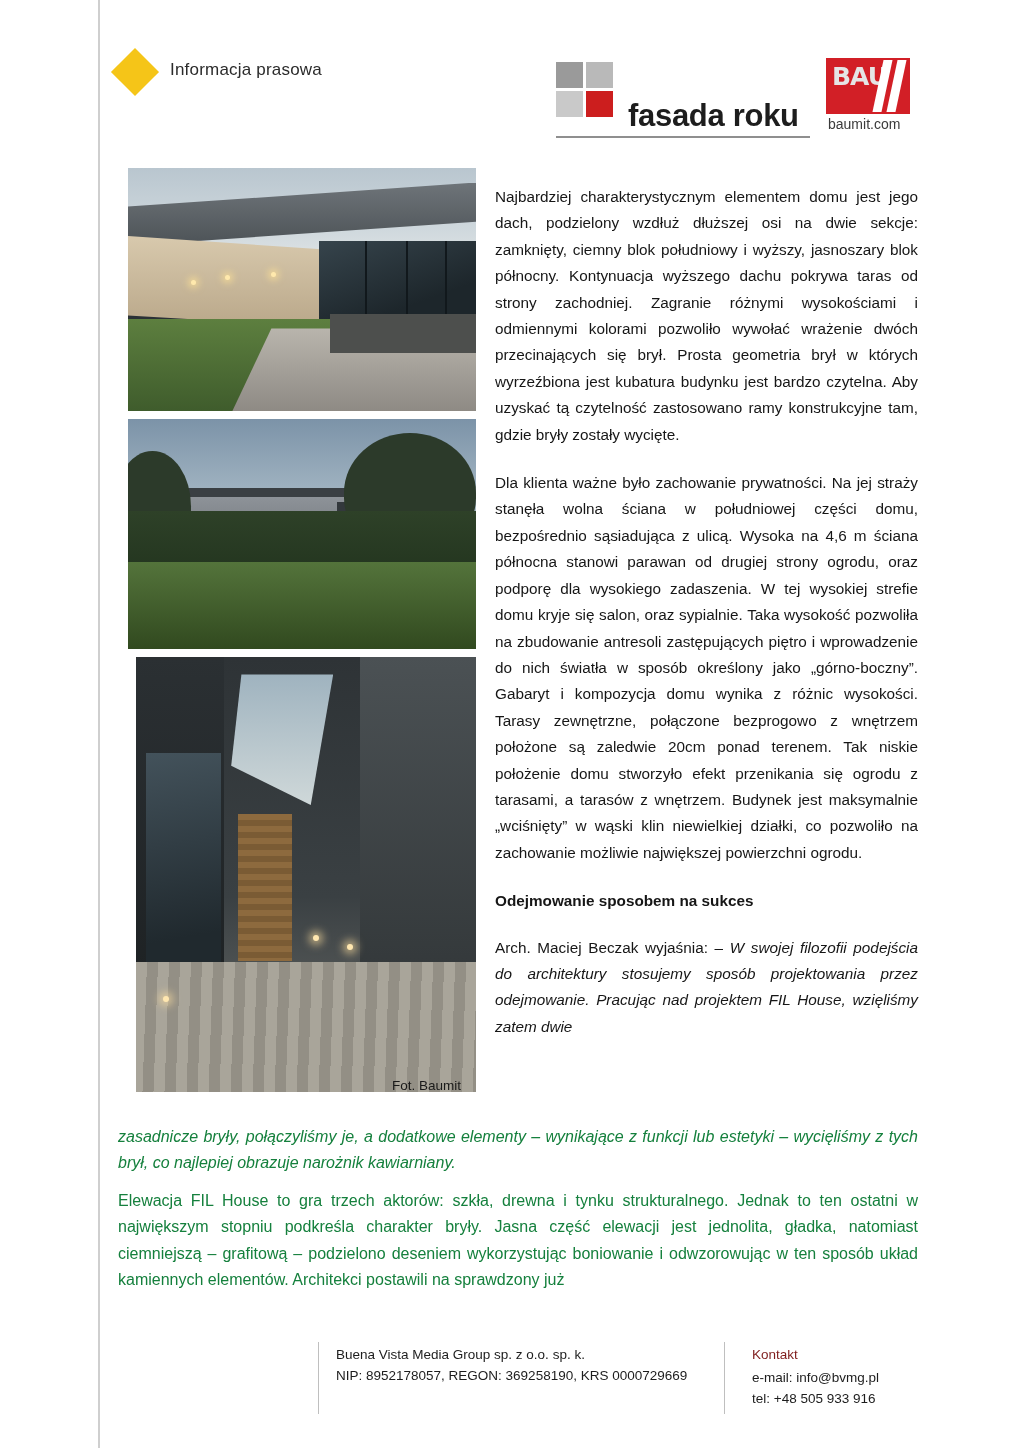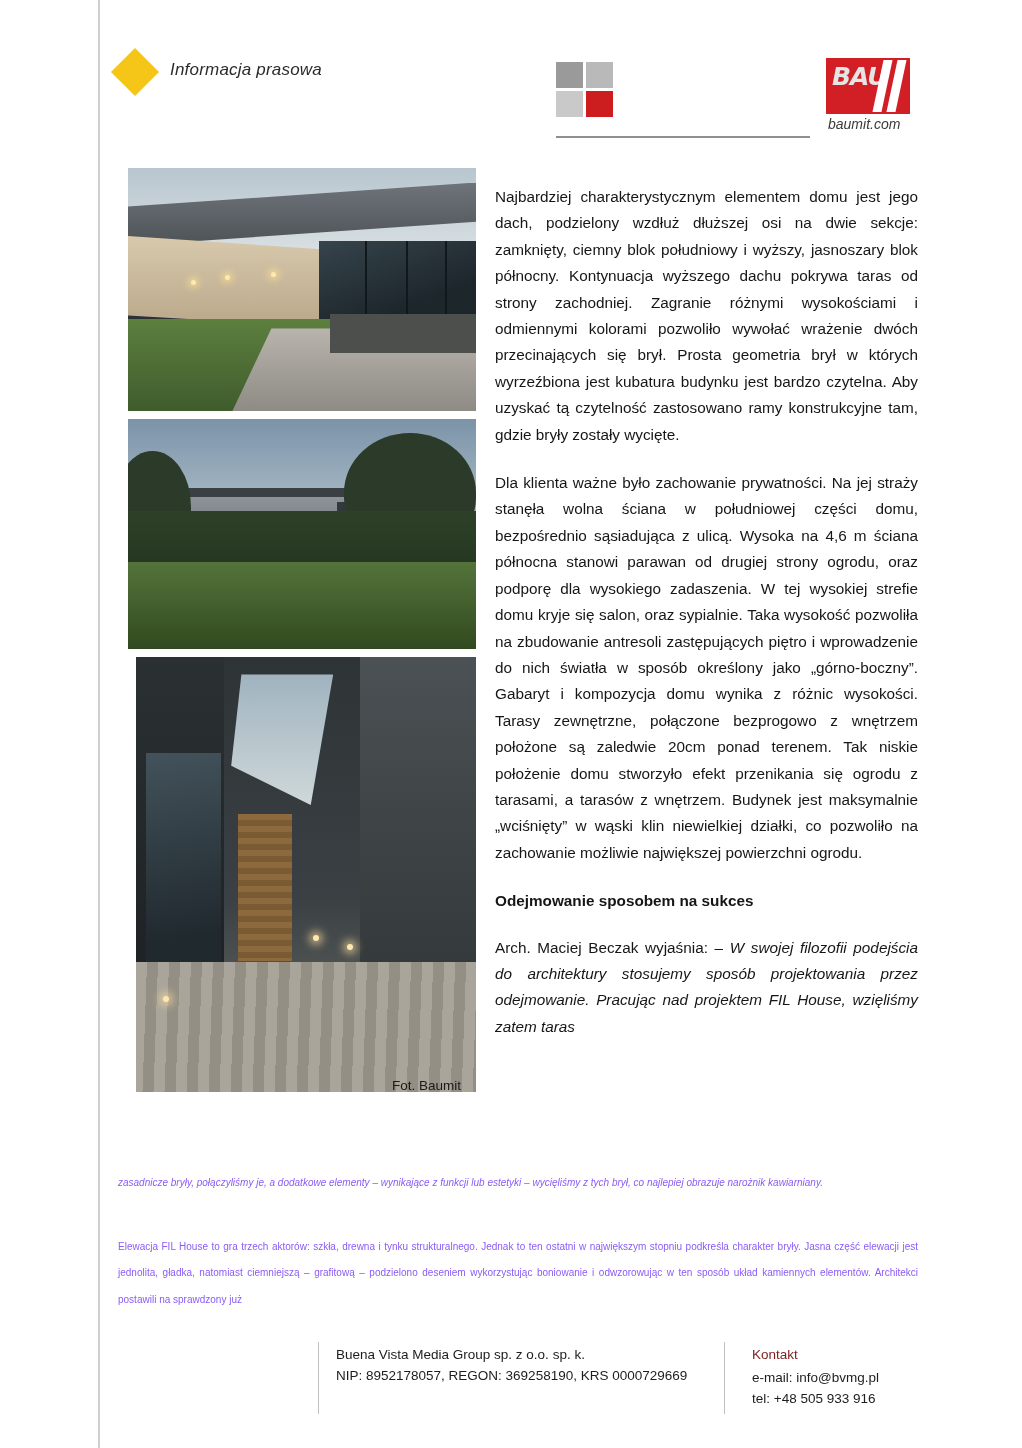--- a/index.html
+++ b/index.html
@@ -27,21 +27,20 @@
     height: 1448px;
     background: #cfcfcf;
   }
   
   .header {
     position: absolute;
     left: 0;
     top: 0;
     width: 1022px;
     height: 150px;
-    font-style: italic;
   }
   .diamond {
     position: absolute;
     left: 118px;
     top: 55px;
     width: 34px;
     height: 34px;
     background: #f5c518;
     transform: rotate(45deg);
   }
@@ -286,25 +285,24 @@
     font-weight: bold;
     font-size: 15.3px;
     margin: 2px 0 20px 0;
   }
   .it { font-style: italic; }
   
   .wide {
     position: absolute;
     left: 118px;
     width: 800px;
-    font-size: 10px;
+    font-size: 16px;
     line-height: 26.4px;
     text-align: justify;
-    color: #8b5cf6;
-    margin-top: 46px;
+    color: #15803d;
   }
   #wide1 { top: 1124px; }
   #wide2 { top: 1188px; }
   
   .footer {
     position: absolute;
     left: 0;
     top: 1320px;
     width: 1022px;
     height: 128px;
@@ -352,20 +350,21 @@
     <div class="diamond"></div>
     <div class="press-label">Informacja prasowa</div>
 
     <div class="fasada">
       <div class="squares">
         <div class="sq s1"></div>
         <div class="sq s2"></div>
         <div class="sq s3"></div>
         <div class="sq s4"></div>
       </div>
+      <div class="word">fasada roku</div>
       <div class="rule"></div>
     </div>
 
     <div class="baumit">
       <div class="box">
         <div class="bword">BAU</div>
         <div class="stripe"></div>
         <div class="stripe2"></div>
       </div>
       <div class="burl">baumit.com</div>
@@ -412,21 +411,21 @@
     <div class="p3-lamp" style="left:62%; top:66%"></div>
     <div class="p3-lamp" style="left:8%; top:78%"></div>
   </div>
 
   <div class="photo-credit">Fot. Baumit</div>
 
   <div class="col">
     <p>Najbardziej charakterystycznym elementem domu jest jego dach, podzielony wzdłuż dłuższej osi na dwie sekcje: zamknięty, ciemny blok południowy i wyższy, jasnoszary blok północny. Kontynuacja wyższego dachu pokrywa taras od strony zachodniej. Zagranie różnymi wysokościami i odmiennymi kolorami pozwoliło wywołać wrażenie dwóch przecinających się brył. Prosta geometria brył w których wyrzeźbiona jest kubatura budynku jest bardzo czytelna. Aby uzyskać tą czytelność zastosowano ramy konstrukcyjne tam, gdzie bryły zostały wycięte.</p>
     <p>Dla klienta ważne było zachowanie prywatności. Na jej straży stanęła wolna ściana w południowej części domu, bezpośrednio sąsiadująca z ulicą. Wysoka na 4,6 m ściana północna stanowi parawan od drugiej strony ogrodu, oraz podporę dla wysokiego zadaszenia. W tej wysokiej strefie domu kryje się salon, oraz sypialnie. Taka wysokość pozwoliła na zbudowanie antresoli zastępujących piętro i wprowadzenie do nich światła w sposób określony jako „górno-boczny”. Gabaryt i kompozycja domu wynika z różnic wysokości. Tarasy zewnętrzne, połączone bezprogowo z wnętrzem położone są zaledwie 20cm ponad terenem. Tak niskie położenie domu stworzyło efekt przenikania się ogrodu z tarasami, a tarasów z wnętrzem. Budynek jest maksymalnie „wciśnięty” w wąski klin niewielkiej działki, co pozwoliło na zachowanie możliwie największej powierzchni ogrodu.</p>
     <div class="subhead">Odejmowanie sposobem na sukces</div>
-    <p><span>Arch. Maciej Beczak wyjaśnia: – </span><span class="it">W swojej filozofii podejścia do architektury stosujemy sposób projektowania przez odejmowanie. Pracując nad projektem FIL House, wzięliśmy zatem taras</span></p>
+    <p><span>Arch. Maciej Beczak wyjaśnia: – </span><span class="it">W swojej filozofii podejścia do architektury stosujemy sposób projektowania przez odejmowanie. Pracując nad projektem FIL House, wzięliśmy zatem dwie</span></p>
   </div>
 
   <div class="wide it" id="wide1">zasadnicze bryły, połączyliśmy je, a dodatkowe elementy – wynikające z funkcji lub estetyki – wycięliśmy z tych brył, co najlepiej obrazuje narożnik kawiarniany.</div>
   <div class="wide" id="wide2">Elewacja FIL House to gra trzech aktorów: szkła, drewna i tynku strukturalnego. Jednak to ten ostatni w największym stopniu podkreśla charakter bryły. Jasna część elewacji jest jednolita, gładka, natomiast ciemniejszą – grafitową – podzielono deseniem wykorzystując boniowanie i odwzorowując w ten sposób układ kamiennych elementów. Architekci postawili na sprawdzony już</div>
 
   <div class="footer">
 
     <div class="f-divider" style="left:318px"></div>
     <div class="f-divider" style="left:724px"></div>
 

